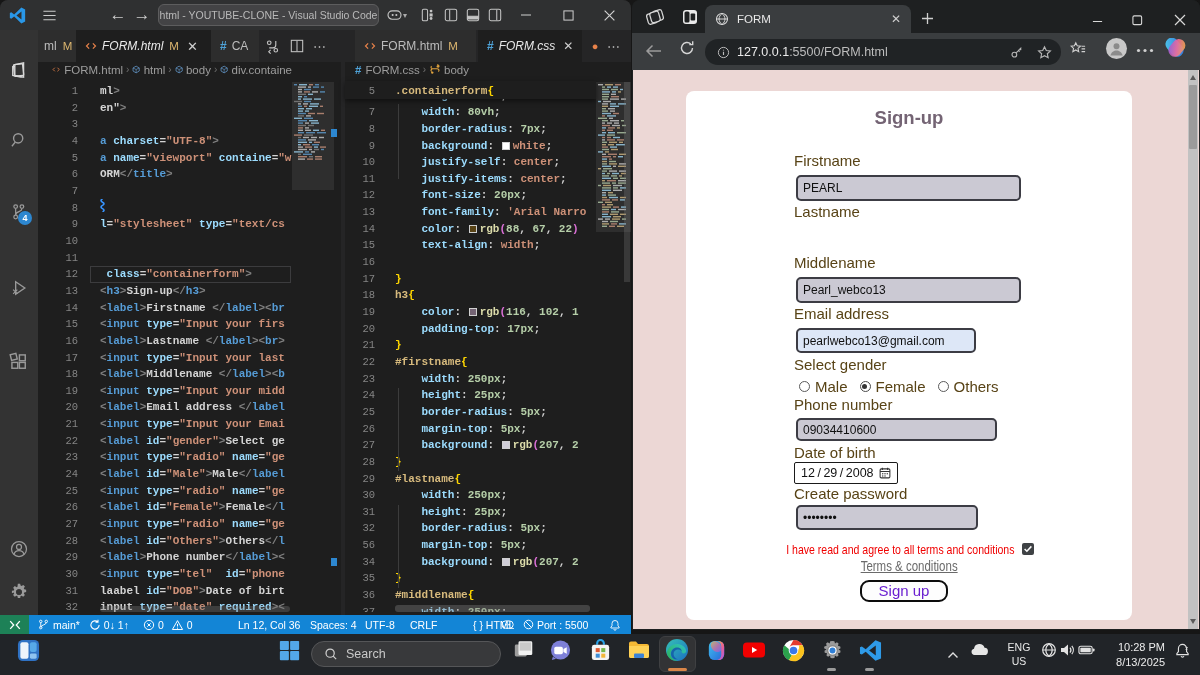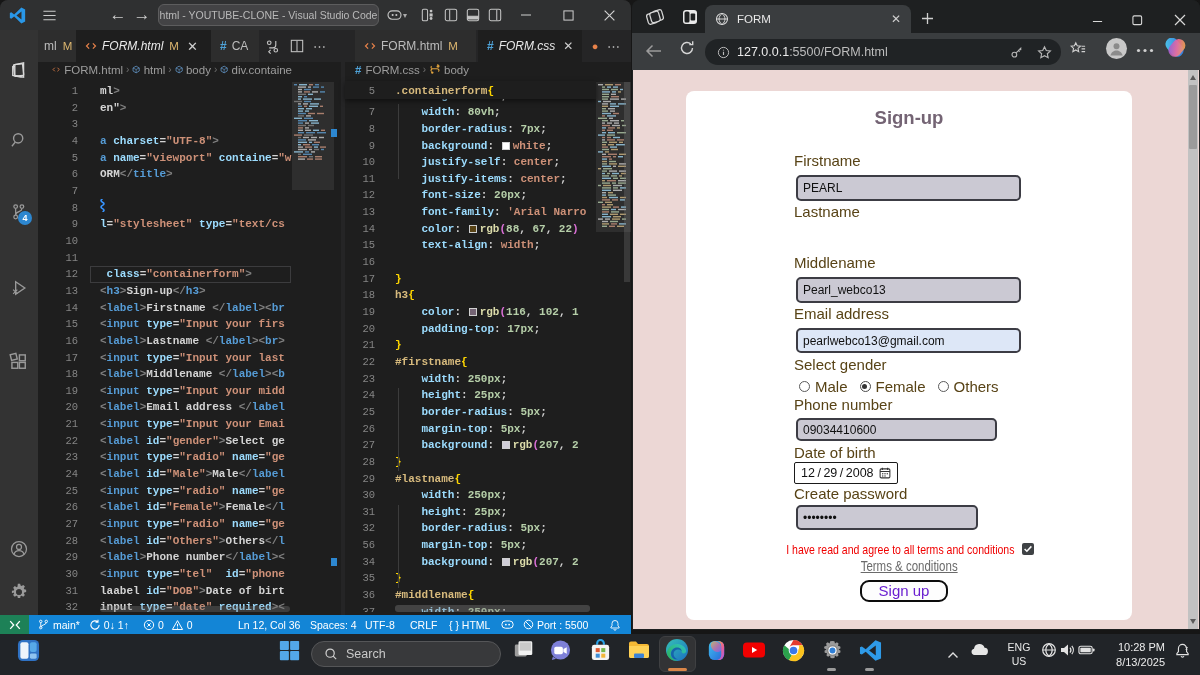--- a/index.html
+++ b/index.html
@@ -587,21 +587,21 @@
           <circle cx="8" cy="8" r="6.2" fill="none" stroke="#fff" stroke-width="1.3"></circle>
           <path d="m5.8 5.8 4.4 4.4M10.2 5.8l-4.4 4.4" stroke="#fff" stroke-width="1.3"></path>
         </svg>0<svg width="13" height="12" viewBox="0 0 16 16" style="margin:0 3px 0 7px">
           <path d="M8 2.2 14.8 14H1.2z" fill="none" stroke="#fff" stroke-width="1.3"></path>
           <path d="M8 6.5v3.5M8 11.5v1.4" stroke="#fff" stroke-width="1.3"></path>
         </svg>0</span>
 <span style="position:absolute;left:229px">Ln 12, Col 36</span>
 <span style="position:absolute;left:301px">Spaces: 4</span>
 <span style="position:absolute;left:356px">UTF-8</span>
 <span style="position:absolute;left:401px">CRLF</span>
-<span style="position:absolute;left:440px">{ } HTML</span>
+<span style="position:absolute;left:464px">{ } HTML</span>
 <span style="position:absolute;left:492px">
         <svg width="13" height="12" viewBox="0 0 16 14">
           <rect x="1" y="2" width="14" height="9" rx="4.5" fill="none" stroke="#fff" stroke-width="1.2"></rect>
           <circle cx="6" cy="6.5" r="1.1" fill="#fff"></circle>
           <circle cx="10" cy="6.5" r="1.1" fill="#fff"></circle>
         </svg>
       </span>
 <span style="position:absolute;left:514px"><svg width="11" height="11" viewBox="0 0 16 16" style="margin-right:3px">
           <circle cx="8" cy="8" r="6.2" fill="none" stroke="#fff" stroke-width="1.4"></circle>
           <path d="M3.6 3.6 12.4 12.4" stroke="#fff" stroke-width="1.4"></path>
@@ -699,21 +699,21 @@
 <div class="flabel" style="top:61px">Firstname</div>
 <div class="flabel" style="top:112px">Lastname</div>
 <div class="flabel" style="top:163px">Middlename</div>
 <div class="flabel" style="top:214px">Email address</div>
 <div class="flabel" style="top:265px">Select gender</div>
 <div class="flabel" style="top:305px">Phone number</div>
 <div class="flabel" style="top:353px">Date of birth</div>
 <div class="flabel" style="top:394px">Create password</div>
 <div class="finput" style="top:84px;width:225px;height:26px;background:#cbc9d3">PEARL</div>
 <div class="finput" style="top:186px;width:225px;height:26px;background:#cbc9d3">Pearl_webco13</div>
-<div class="finput" style="top:237px;width:225px;height:25px;background:#dde7f7">pearlwebco13@gmail.com</div>
+<div class="finput" style="top:237px;width:180px;height:25px;background:#dde7f7">pearlwebco13@gmail.com</div>
 <div class="finput" style="top:327px;width:201px;height:23px;background:#cbc9d3">09034410600</div>
 <div class="finput" style="top:414px;width:182px;height:25px;background:#cbc9d3">••••••••</div>
 <div class="abs" style="left:108px;top:371px;width:104px;height:22px;background:#fff;border:1.5px solid #1a1a1a;border-radius:2px;font-size:12.5px;color:#111;display:flex;align-items:center;padding-left:6px;letter-spacing:0">12 / 29 / 2008<svg width="12" height="12" viewBox="0 0 16 16" style="position:absolute;right:6px">
             <rect x="1.5" y="2.5" width="13" height="12" rx="1.5" fill="none" stroke="#333" stroke-width="1.4"></rect>
             <path d="M4.5 1v3M11.5 1v3M1.5 6h13" stroke="#333" stroke-width="1.4"></path>
             <circle cx="5" cy="9" r=".9" fill="#333"></circle>
             <circle cx="8" cy="9" r=".9" fill="#333"></circle>
             <circle cx="11" cy="9" r=".9" fill="#333"></circle>
             <circle cx="5" cy="12" r=".9" fill="#333"></circle>
             <circle cx="8" cy="12" r=".9" fill="#333"></circle>

